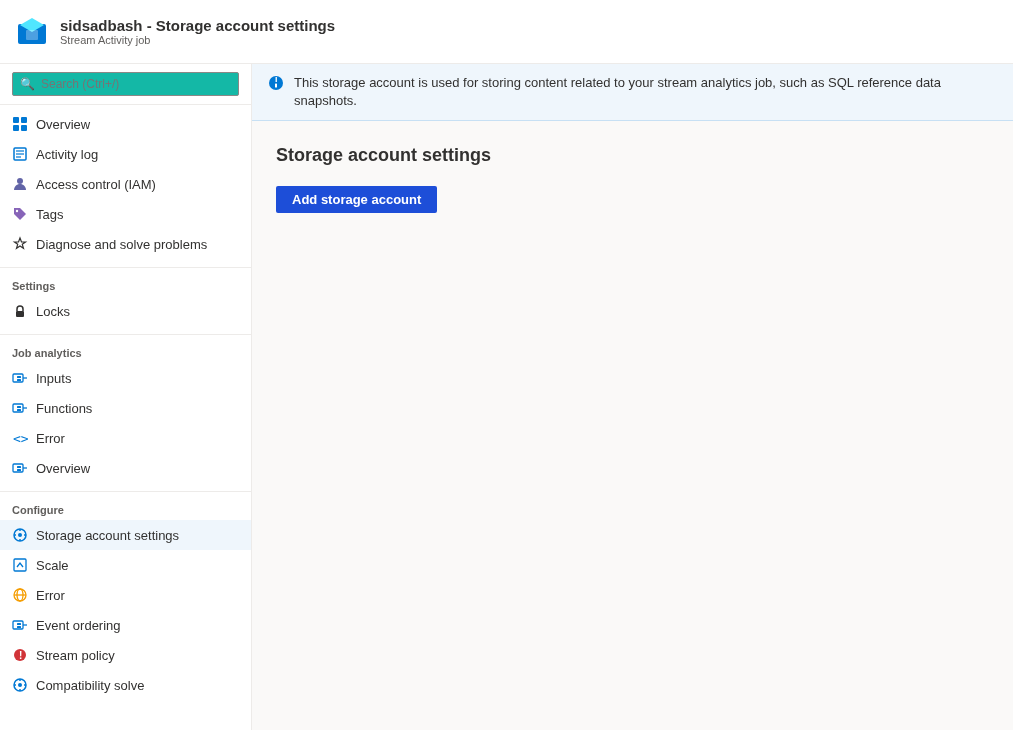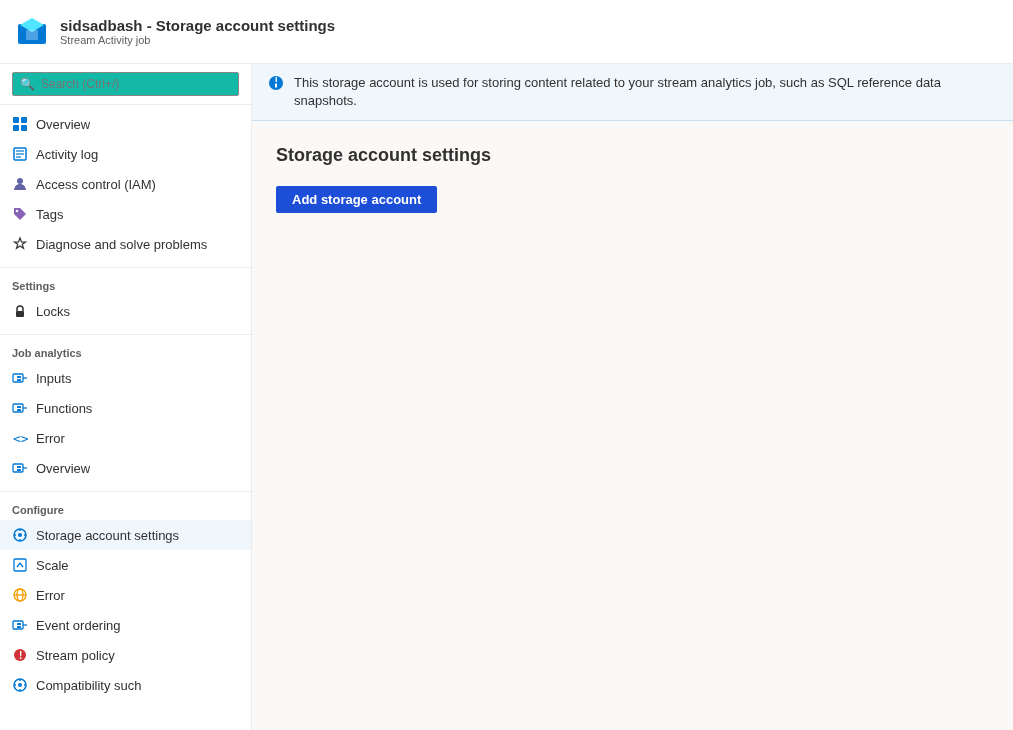--- a/index.html
+++ b/index.html
@@ -254,21 +254,21 @@
         <span class="nav-icon">
           <svg width="16" height="16" viewBox="0 0 16 16">
               <circle cx="8" cy="8" r="6" fill="none" stroke="#0078d4" stroke-width="1.5"></circle>
               <circle cx="8" cy="8" r="2" fill="#0078d4"></circle>
               <line x1="8" y1="2" x2="8" y2="4" stroke="#0078d4" stroke-width="1.5"></line>
               <line x1="8" y1="12" x2="8" y2="14" stroke="#0078d4" stroke-width="1.5"></line>
               <line x1="2" y1="8" x2="4" y2="8" stroke="#0078d4" stroke-width="1.5"></line>
               <line x1="12" y1="8" x2="14" y2="8" stroke="#0078d4" stroke-width="1.5"></line>
             </svg>
         </span>
-        <span class="nav-label">Compatibility such</span>
+        <span class="nav-label">Compatibility solve</span>
       </div>
 
     </div>
   </div>
 
   <div class="main">
 
     <div class="info-banner">
       <span class="info-icon">
         <svg width="16" height="16" viewBox="0 0 16 16">

